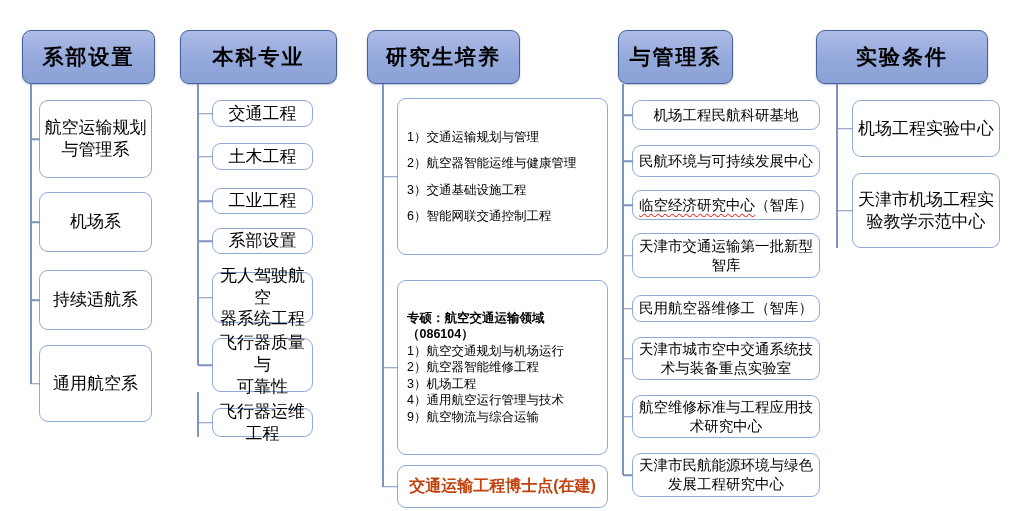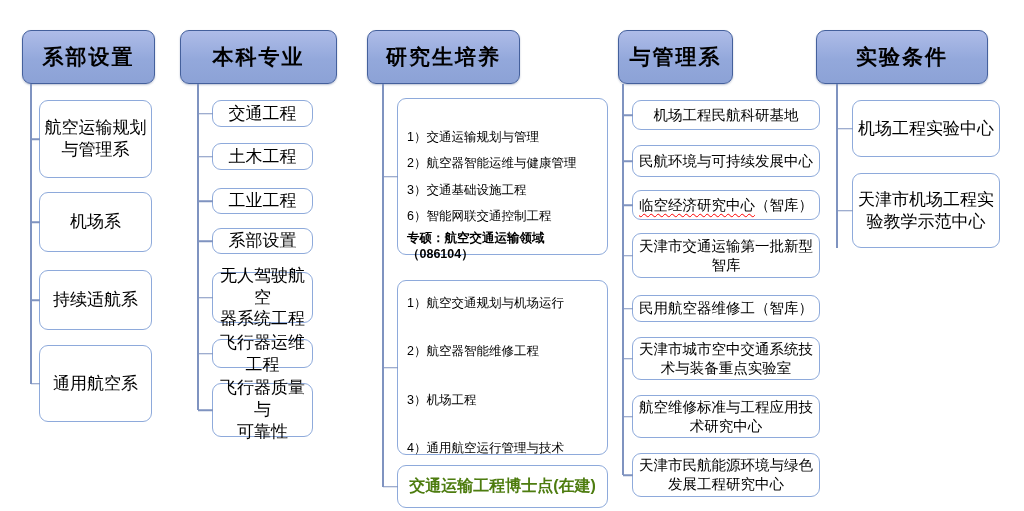--- a/index.html
+++ b/index.html
@@ -52,22 +52,22 @@
   #col3 .kids { margin-left:15px; }
   #col3 .row { padding-left:15px; }
   #col3 .nbox { width:211px; }
   #col3 .nbox::before { width:15px; }
   #col3 .row.last::before { bottom:auto; height:32px; }
   .gbox { flex-direction:column; align-items:flex-start; justify-content:center;
           text-align:left; font-size:12.5px; padding:4px 5px 4px 9px; line-height:1.32; }
   .gline { white-space:pre-line; }
   .gtitle { font-weight:bold; }
   .sp5 .gline { margin:5px 0; }
-  .sp3 .gline { margin:16px 0; }
-  .phd { font-weight:bold; color:#4d7c0f; font-size:16px; }
+  .sp3 .gline { margin:0 0; }
+  .phd { font-weight:bold; color:#c2410c; font-size:16px; }
   
   #col4 { left:618px; width:212px; }
   #col4 .hdr { width:115px; }
   #col4 .kids { margin-left:4px; }
   #col4 .row { padding-left:10px; }
   #col4 .nbox { width:188px; font-size:14.5px; padding:0 3px; }
   #col4 .nbox::before { width:10px; }
   #col4 .row.last::before { bottom:auto; height:37px; }
   .sq { text-decoration-line:underline; text-decoration-style:wavy; text-decoration-color:#ff0000;
         text-decoration-thickness:1px; text-underline-offset:3px; }
@@ -145,29 +145,29 @@
         <div class="nbox h26">
           <span>系部设置</span>
         </div>
       </div>
       <div class="row pt18">
         <div class="nbox h51">
           <span>无人驾驶航空
 器系统工程</span>
         </div>
       </div>
-      <div class="row pt16">
-        <div class="nbox h29">
-          <span>飞行器运维工程</span>
-        </div>
-      </div>
       <div class="row pt15 last">
         <div class="nbox h54">
           <span>飞行器质量与
 可靠性</span>
+        </div>
+      </div>
+      <div class="row pt16">
+        <div class="nbox h29">
+          <span>飞行器运维工程</span>
         </div>
       </div>
     </div>
   </div>
 
   <div class="col" id="col3">
     <div class="hdr">
       <span>研究生培养</span>
     </div>
     <div class="kids">

